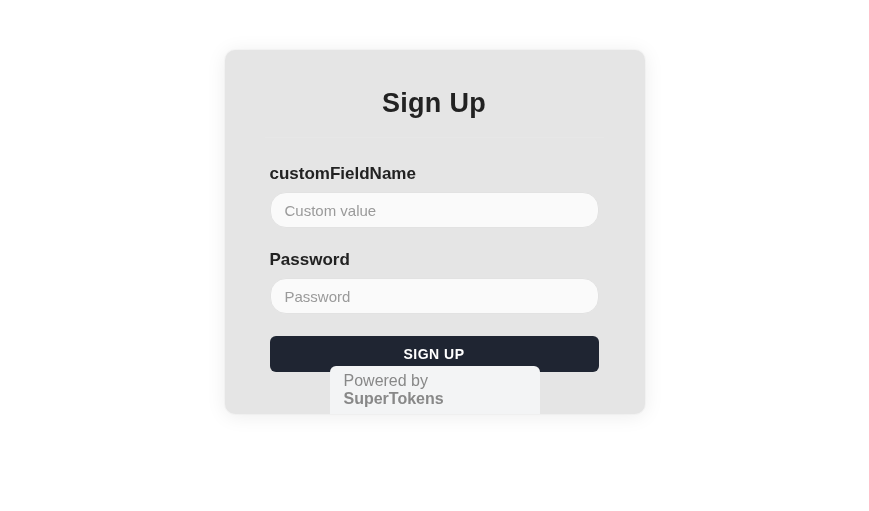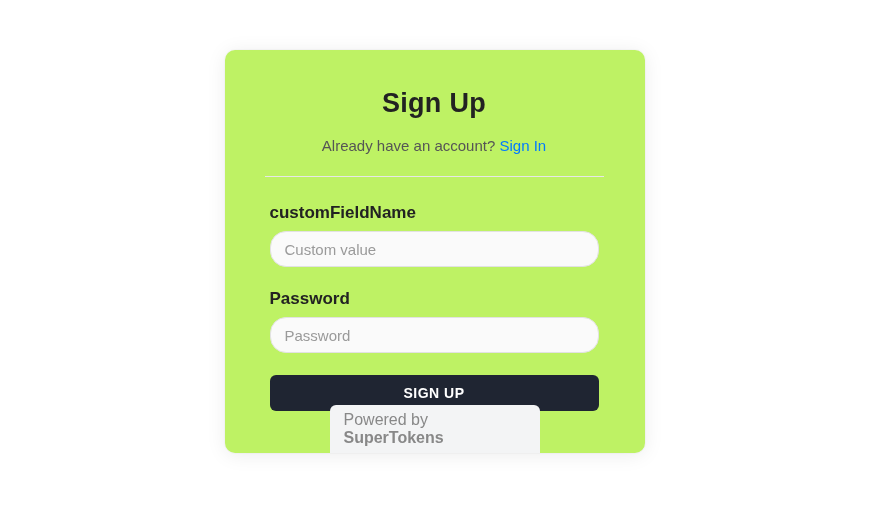--- a/index.html
+++ b/index.html
@@ -12,21 +12,21 @@
       background: #ffffff;
       width: 869px;
       height: 511px;
       display: flex;
       justify-content: center;
       align-items: flex-start;
       padding-top: 50px;
     }
     .card {
       width: 420px;
-      background: #bef264;
+      background: #e5e5e5;
       border-radius: 10px;
       box-shadow: 0 2px 20px rgba(0,0,0,0.08), 0 0 0 1px rgba(0,0,0,0.02);
       padding: 30px 46px 0 45px;
       position: relative;
     }
     .title {
       text-align: center;
       font-size: 27px;
       font-weight: 800;
       color: #222;
@@ -100,23 +100,20 @@
     .powered .brand {
       font-weight: 700;
       color: #888;
     }
   </style>
 </head>
 <body>
 
 <div class="card">
   <h1 class="title">Sign Up</h1>
-  <p class="subtitle">
-    <span>Already have an account? </span><span class="link">Sign In</span>
-  </p>
   <hr class="divider">
   
   <label class="field-label">customFieldName</label>
   <input class="input" type="text" placeholder="Custom value" style="">
   
   <label class="field-label">Password</label>
   <input class="input" type="password" placeholder="Password" style="">
   
   <button class="submit-btn">SIGN UP</button>
   

